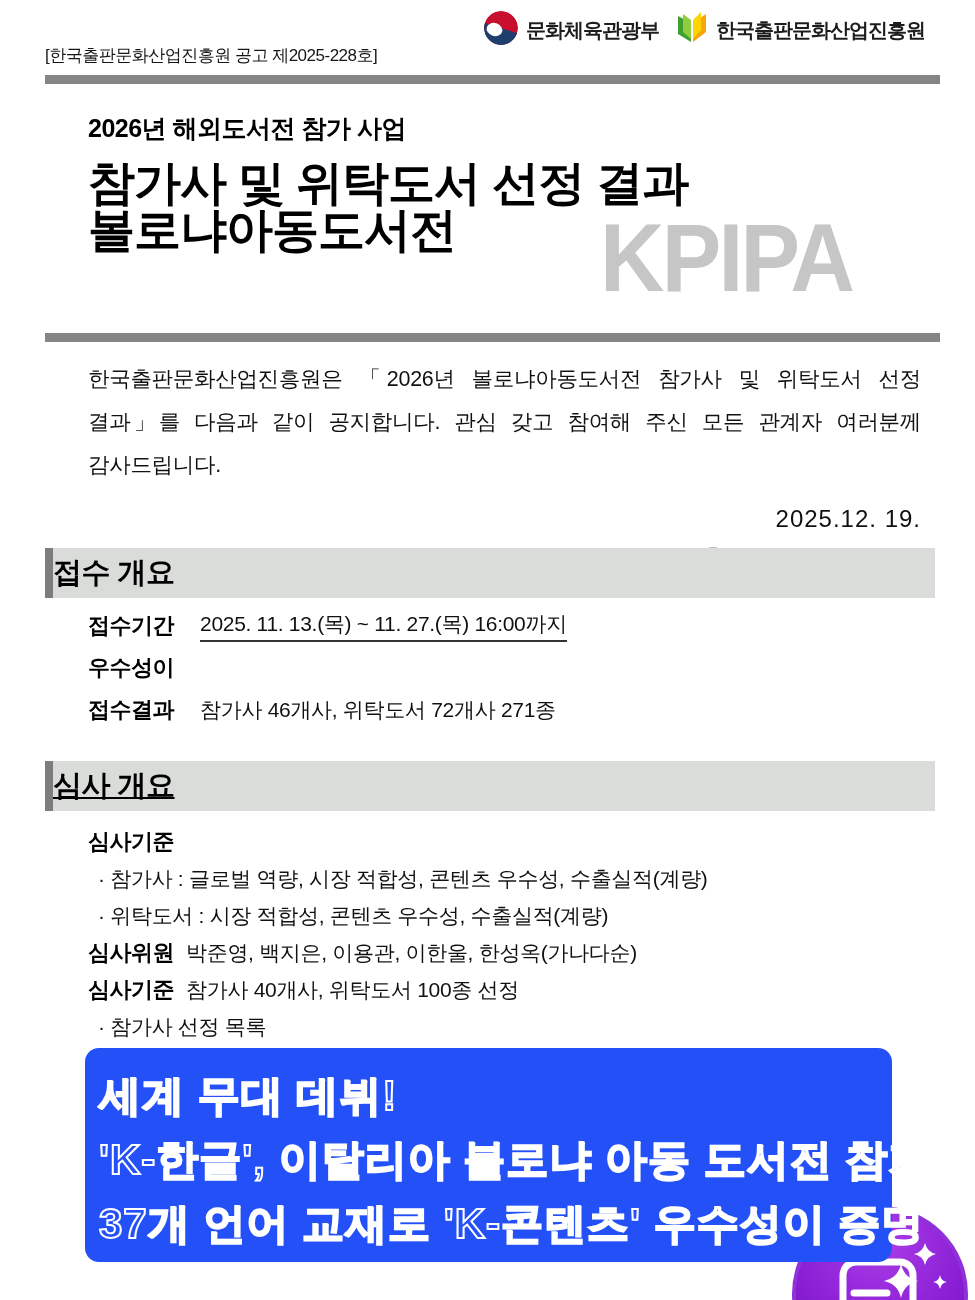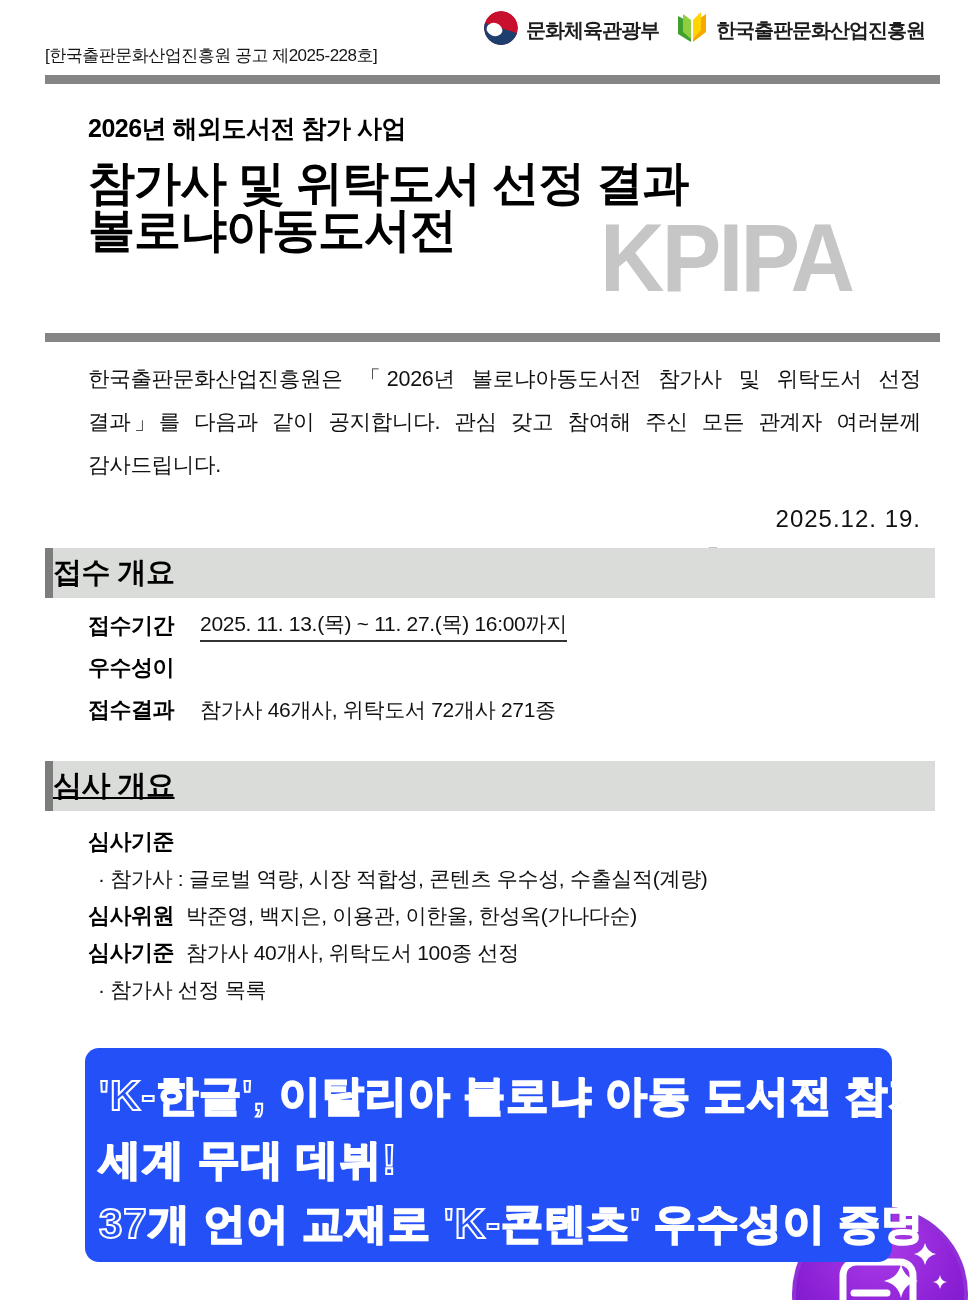--- a/index.html
+++ b/index.html
@@ -145,20 +145,23 @@
     <span class="sec-head-label">심사 개요</span>
   </div>
   <div class="sec2-body">
     <div class="line">
       <span class="subhead">심사기준</span>
     </div>
     <div class="line">
       <span class="bullet">· 참가사 : 글로벌 역량, 시장 적합성, 콘텐츠 우수성, 수출실적(계량)</span>
     </div>
     <div class="line">
+      <span class="bullet">· 위탁도서 : 시장 적합성, 콘텐츠 우수성, 수출실적(계량)</span>
+    </div>
+    <div class="line">
       <span class="row-label">심사위원</span>
       <span class="row-value">박준영, 백지은, 이용관, 이한울, 한성옥(가나다순)</span>
     </div>
     <div class="line">
       <span class="row-label">심사기준</span>
       <span class="row-value">참가사 40개사, 위탁도서 100종 선정</span>
     </div>
     <div class="line">
       <span class="bullet">· 참가사 선정 목록</span>
     </div>
@@ -178,18 +181,18 @@
         <rect x="55" y="60" width="70" height="58" rx="13" fill="none" stroke="#ffffff" stroke-width="7"></rect>
         <line x1="66" y1="91" x2="99" y2="91" stroke="#ffffff" stroke-width="7" stroke-linecap="round"></line>
         <path d="M113 62 Q116 76 130 79 Q116 82 113 96 Q110 82 96 79 Q110 76 113 62 Z" fill="#ffffff"></path>
         <path d="M137 41 Q139 50 148 52 Q139 54 137 63 Q135 54 126 52 Q135 50 137 41 Z" fill="#ffffff"></path>
         <path d="M152 73 Q153 79 159 80 Q153 81 152 87 Q151 81 145 80 Q151 79 152 73 Z" fill="#ffffff"></path>
       </g>
     </svg>
   </div>
 
   <div class="banner">
+    <div class="banner-line">세계 무대 데뷔!</div>
     <div class="banner-line">'K-한글', 이탈리아 볼로냐 아동 도서전 참가로</div>
-    <div class="banner-line">세계 무대 데뷔!</div>
     <div class="banner-line">37개 언어 교재로 'K-콘텐츠' 우수성이 증명</div>
   </div>
 
 </div>
 
 </body></html>

